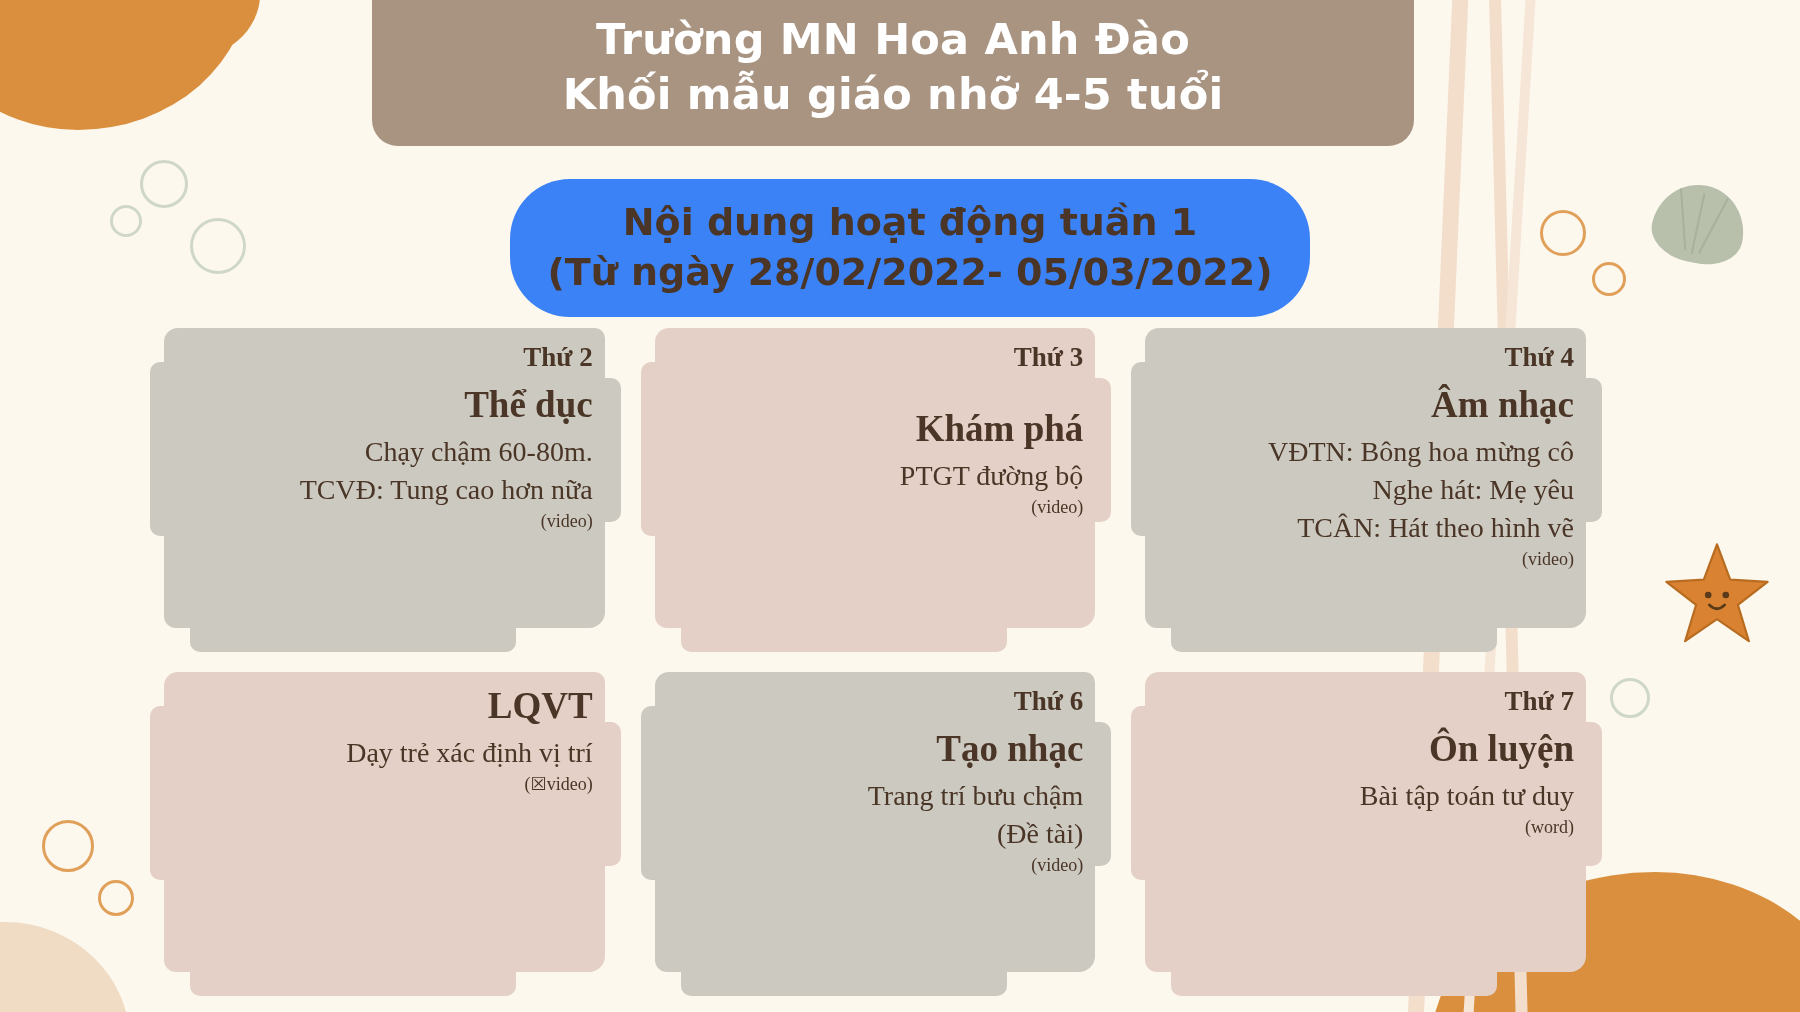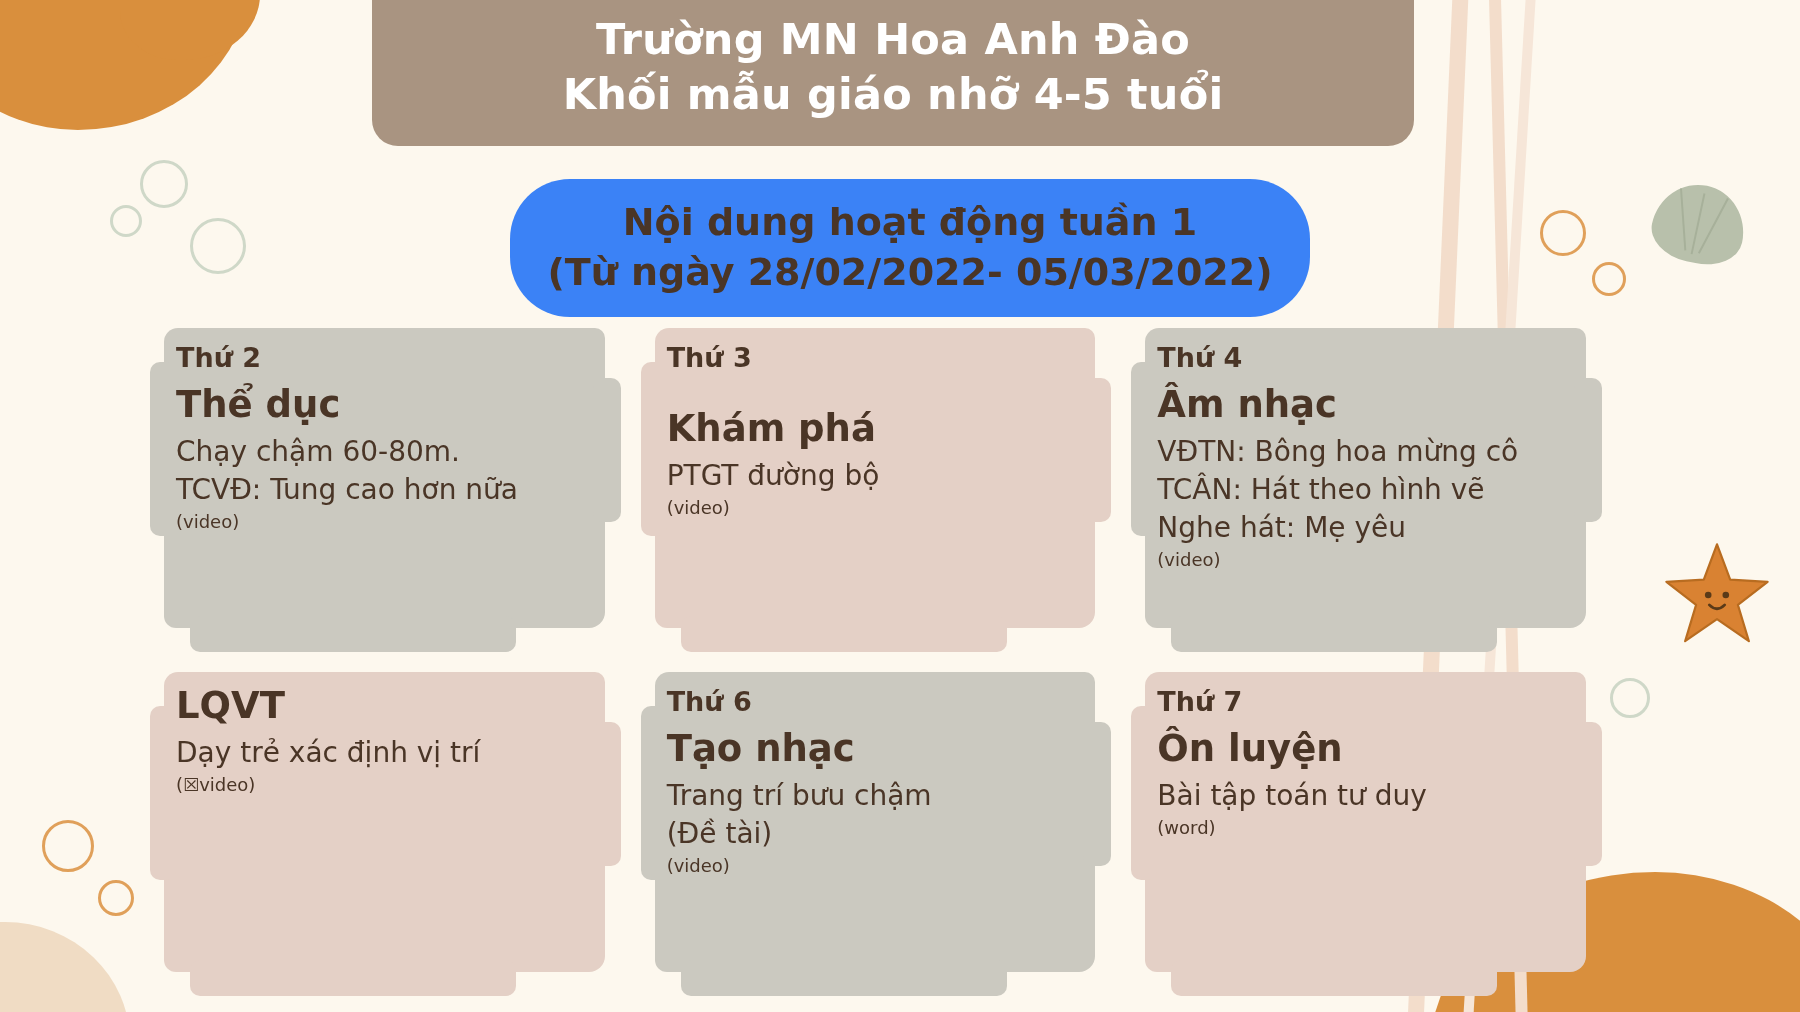--- a/index.html
+++ b/index.html
@@ -141,22 +141,23 @@
     display: grid;
     grid-template-columns: repeat(3, 1fr);
     grid-template-rows: repeat(2, 330px);
     column-gap: 22px;
     row-gap: 14px;
   }
 
   .card {
     position: relative;
     padding: 14px 26px 10px;
-    text-align: left;
+    text-align: right;
     color: #4a3526;
+    font-family: Liberation Serif, serif;
   }
   .card .bg {
     position: absolute;
     left: 14px; right: 14px; top: 6px; bottom: 24px;
     border-radius: 14px 10px 16px 12px;
     z-index: 0;
   }
   .card .bg::before,
   .card .bg::after {
     content: "";
@@ -280,22 +281,22 @@
   </div>
 
   <div class="card">
     <div class="bg bg-gray">
         <div class="tail"></div>
       </div>
     <div class="inner">
       <div class="day">Thứ 4</div>
       <div class="subject">Âm nhạc</div>
       <div class="line">VĐTN: Bông hoa mừng cô</div>
+      <div class="line">Nghe hát: Mẹ yêu</div>
       <div class="line">TCÂN: Hát theo hình vẽ</div>
-      <div class="line">Nghe hát: Mẹ yêu</div>
       <div class="note">(video)</div>
     </div>
   </div>
 
   <div class="card">
     <div class="bg bg-pink">
         <div class="tail"></div>
       </div>
     <div class="inner">
       <div class="subject">LQVT</div>

